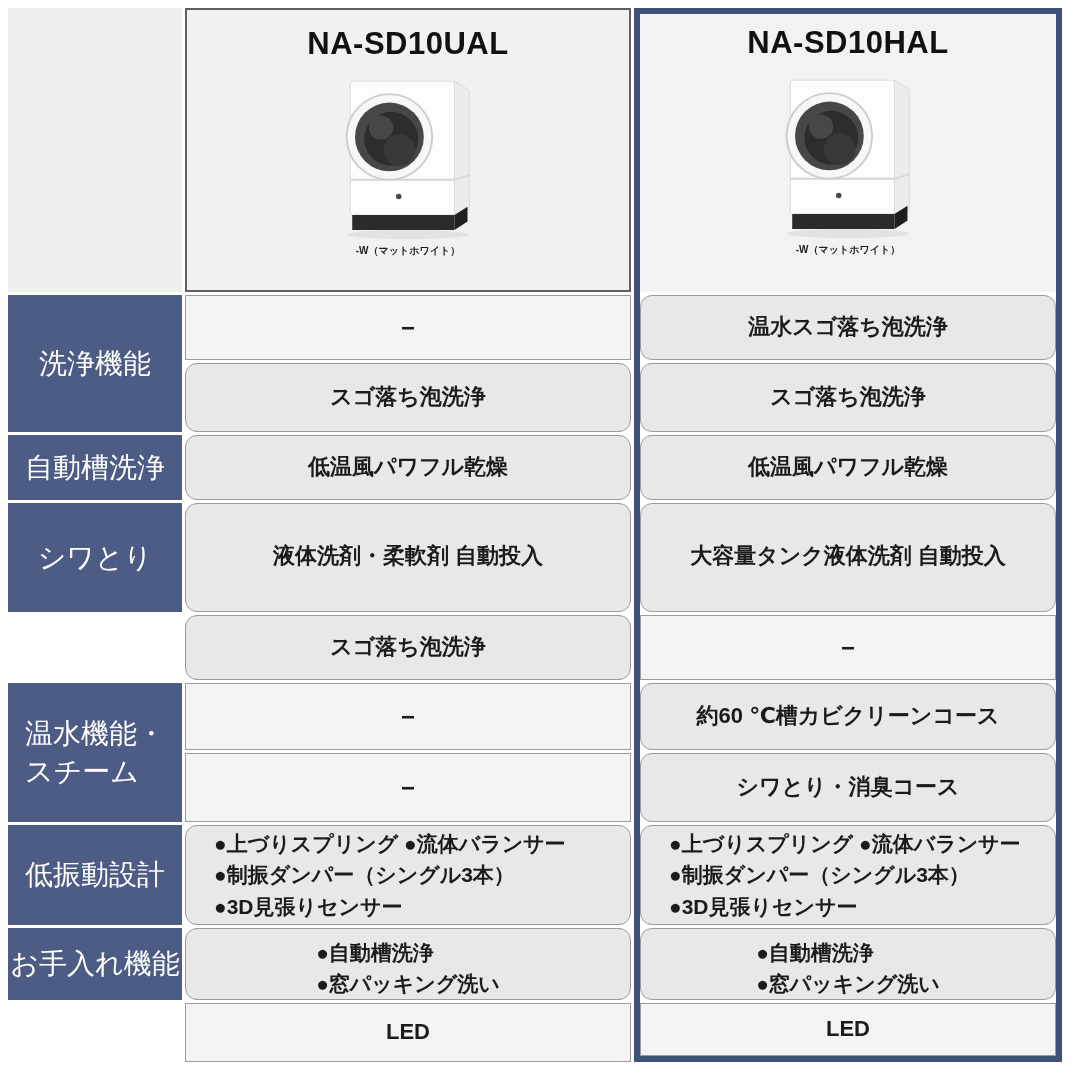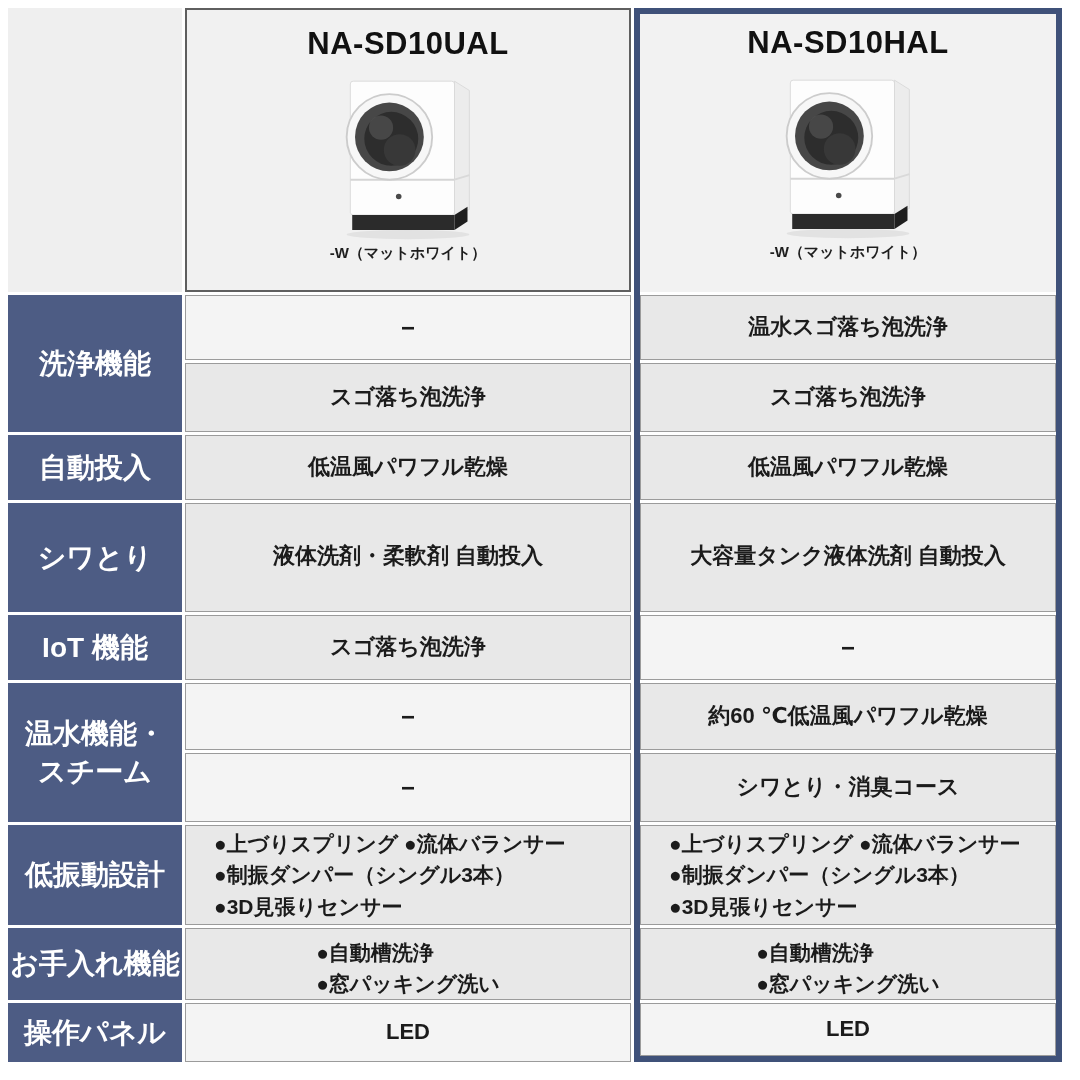--- a/index.html
+++ b/index.html
@@ -12,68 +12,66 @@
     position:absolute;left:8px;top:8px;width:1054px;height:1054px;
     display:grid;
     grid-template-columns:174px 446px 428px;
     grid-template-rows:284px 65px 69px 65px 109px 65px 67px 69px 100px 72px 59px;
     gap:3px;background:#ffffff;
   }
   .corner{background:#efefef;}
   .rowhead{
     background:#4d5c84;color:#ffffff;
     display:flex;align-items:center;justify-content:center;
-    font-size:28px;font-weight:700;line-height:1.35;
-    white-space:pre-line;text-align:center;
+    font-size:28px;font-weight:400;line-height:1.35;
+    white-space:pre-line;
   }
   .cell{
     display:flex;align-items:center;justify-content:center;
     font-size:22px;font-weight:600;text-align:center;
     border:1px solid #9b9b9b;line-height:1.3;
   }
-  .g{background:#e8e8e8;}
+  .g{background:#e8e8e8;border-radius:12px;}
   .l{background:#f4f4f4;}
   .dash{font-weight:700;font-size:24px;}
   .stack{flex-direction:column;align-items:stretch;justify-content:center;padding:6px 0;}
   .title{text-align:center;font-size:22px;font-weight:600;margin-bottom:2px;}
   .bullets{text-align:left;padding-left:28px;font-size:21px;font-weight:600;line-height:1.5;}
   .bullets.center{align-self:center;padding-left:0;margin-top:8px;}
   .mhead{
     background:#f1f1f1;border:2px solid #5f5f5f;
     display:flex;flex-direction:column;align-items:center;
     padding-top:16px;box-sizing:border-box;
   }
   .model{font-size:31px;font-weight:700;color:#111;letter-spacing:.5px;}
-  .variant{font-size:15px;font-weight:600;color:#1e1e1e;margin-top:2px;}
+  .variant{font-size:10px;font-weight:600;color:#1e1e1e;margin-top:2px;}
   .machine{width:188px;height:172px;margin-top:8px;}
   .rcol{
     grid-column:3;grid-row:1/12;
     border:6px solid #3f5179;background:#ffffff;
     display:grid;
     grid-template-rows:278px 65px 69px 65px 109px 65px 67px 69px 100px 72px 53px;
     gap:3px;box-sizing:content-box;
   }
   .rcol .mhead{border:none;background:#f2f2f2;padding-top:11px;}
 </style>
 </head>
 <body>
 
 <div class="tbl">
 
   <div class="corner" style="grid-area:1/1/2/2"></div>
 
   <div class="rowhead" style="grid-area:2/1/4/2">洗浄機能</div>
-  <div class="rowhead" style="grid-area:4/1/5/2">自動投入</div>
+  <div class="rowhead" style="grid-area:4/1/5/2">自動槽洗浄</div>
   <div class="rowhead" style="grid-area:5/1/6/2">シワとり</div>
-  <div class="rowhead" style="grid-area:6/1/7/2">IoT 機能</div>
   <div class="rowhead" style="grid-area:7/1/9/2">温水機能・
 スチーム</div>
   <div class="rowhead" style="grid-area:9/1/10/2">低振動設計</div>
   <div class="rowhead" style="grid-area:10/1/11/2">お手入れ機能</div>
-  <div class="rowhead" style="grid-area:11/1/12/2">操作パネル</div>
 
   <div class="mhead" style="grid-area:1/2/2/3">
     <div class="model">NA-SD10UAL</div>
     <svg class="machine" viewBox="0 0 200 185">
       <ellipse cx="100" cy="177" rx="66" ry="5" fill="#e2e2e2"></ellipse>
       <rect x="38" y="12" width="112" height="144" rx="3" fill="#fdfdfd" stroke="#d9d9d9"></rect>
       <polygon points="150,12 166,22 166,150 150,156" fill="#ececec" stroke="#d9d9d9"></polygon>
       <line x1="38" y1="118" x2="150" y2="118" stroke="#d5d5d5" stroke-width="2"></line>
       <line x1="150" y1="118" x2="166" y2="113" stroke="#d9d9d9" stroke-width="2"></line>
       <circle cx="80" cy="72" r="46" fill="#f7f7f7" stroke="#cccccc" stroke-width="2"></circle>
@@ -133,21 +131,21 @@
       <div class="variant">-W（マットホワイト）</div>
     </div>
 
     <div class="cell g">温水スゴ落ち泡洗浄</div>
     <div class="cell g">スゴ落ち泡洗浄</div>
     <div class="cell g">低温風パワフル乾燥</div>
     <div class="cell g stack">
       <div class="title">大容量タンク液体洗剤 自動投入</div>
     </div>
     <div class="cell l dash">−</div>
-    <div class="cell g">約60 ℃低温風パワフル乾燥</div>
+    <div class="cell g">約60 ℃槽カビクリーンコース</div>
     <div class="cell g">シワとり・消臭コース</div>
     <div class="cell g stack">
       <div class="bullets">
         <div>●上づりスプリング   ●流体バランサー</div>
         <div>●制振ダンパー（シングル3本）</div>
         <div>●3D見張りセンサー</div>
       </div>
     </div>
     <div class="cell g stack">
       <div class="bullets center">

